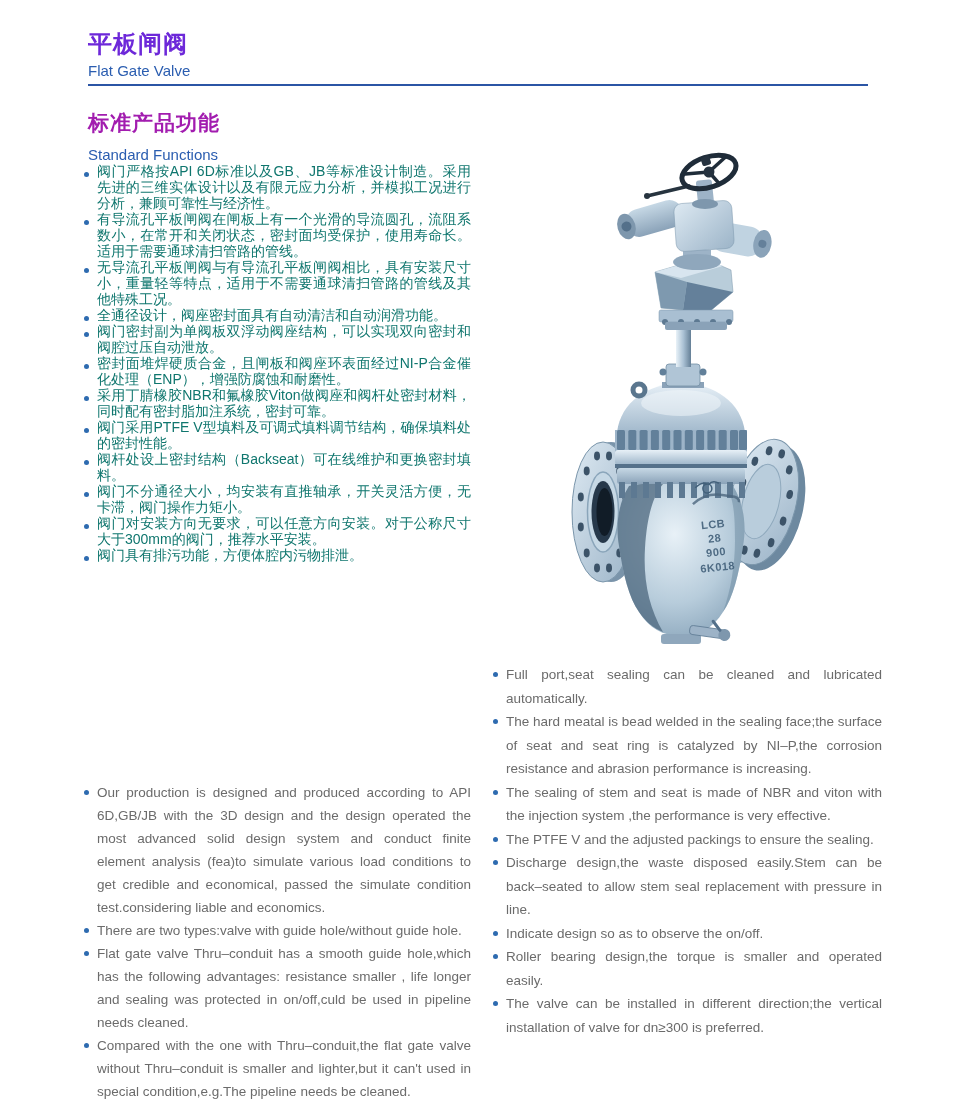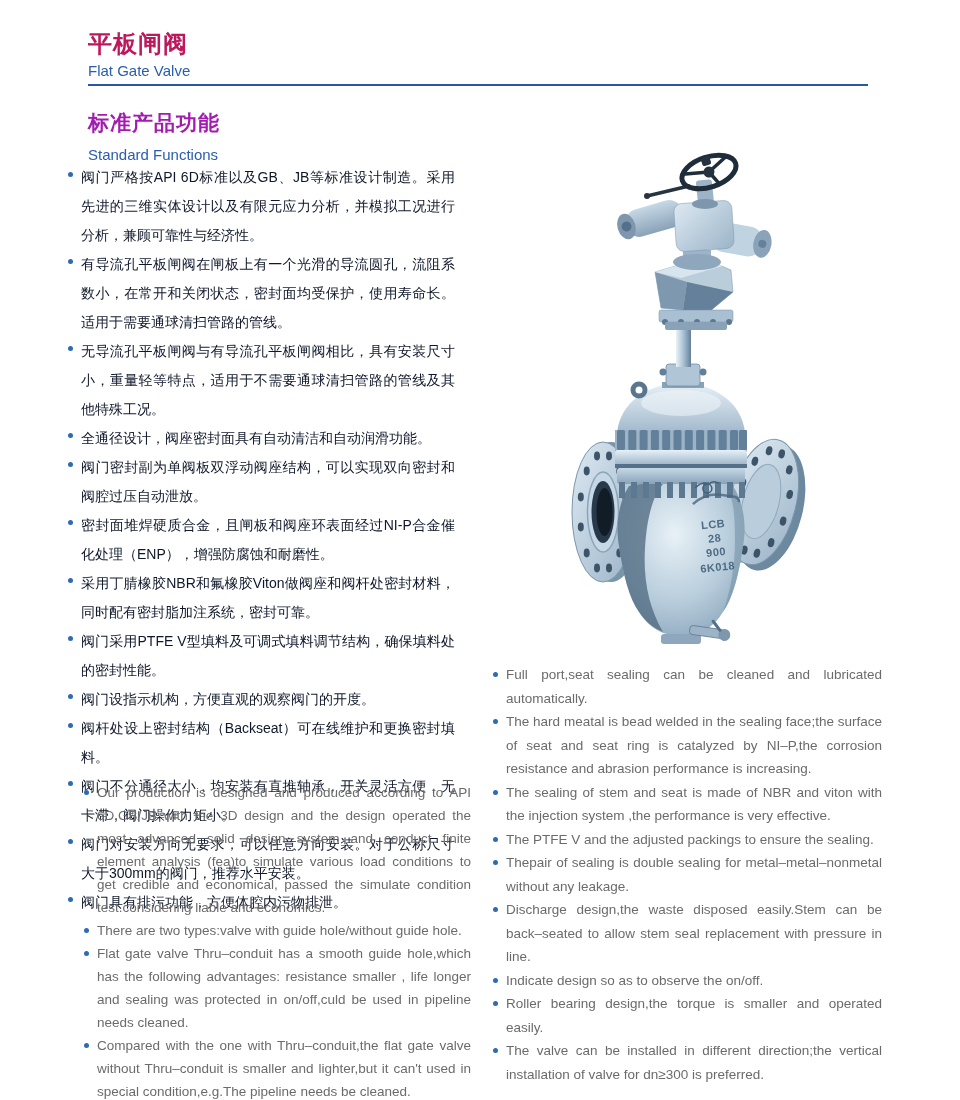--- a/index.html
+++ b/index.html
@@ -1,35 +1,35 @@
 <!DOCTYPE html>
 <html><head>
 <meta charset="utf-8">
 <style>
   html,body{margin:0;padding:0;background:#ffffff;}
   body{width:960px;height:1100px;position:relative;font-family:"Liberation Sans","DejaVu Sans",sans-serif;overflow:hidden;}
   .page{position:absolute;inset:0;background:#fff;}
 
   
   .hdr{position:absolute;left:88px;top:30px;}
-  .hdr h1{margin:0;font-size:24px;line-height:28px;font-weight:bold;color:#be185d;letter-spacing:1px;}
+  .hdr h1{margin:0;font-size:24px;line-height:28px;font-weight:bold;color:#6d28d9;letter-spacing:1px;}
   .hdr .sub{font-size:15px;line-height:18px;color:#2a5db0;margin-top:4px;text-align:center;}
   .rule{position:absolute;left:88px;top:84px;width:780px;height:2px;background:#2b55a5;}
 
   
   .sect{position:absolute;left:88px;top:110px;}
   .sect h2{margin:0;font-size:21px;line-height:25px;font-weight:bold;color:#a21caf;letter-spacing:1px;}
   .sect .sub{font-size:15px;line-height:18px;color:#2a5db0;margin-top:11px;}
 
   
   ul.blist{list-style:none;margin:0;padding:0;position:absolute;text-align:justify;}
   ul.blist li{position:relative;padding-left:14px;}
   ul.blist li::before{content:"";position:absolute;left:1px;top:9px;width:5px;height:5px;border-radius:50%;background:#2e6bb0;}
 
-  .zh-list{left:67px;top:163px;width:388px;font-size:14px;line-height:29px;color:#0f172a;}
+  .zh-list{left:83px;top:163px;width:388px;font-size:14px;line-height:16px;color:#0f766e;}
   .en-left{left:83px;top:781px;width:388px;font-size:13.5px;line-height:23px;color:#6b6b6b;}
   .en-right{left:492px;top:663px;width:390px;font-size:13.5px;line-height:23.5px;color:#6b6b6b;}
 
   
   .valve{position:absolute;left:563px;top:150px;width:250px;height:512px;}
   .valve svg{width:100%;height:100%;display:block;}
   .cast{font-family:"Liberation Sans",sans-serif;font-weight:bold;font-size:11px;fill:#42607a;opacity:.9;letter-spacing:.5px;}
 </style>
 </head>
 <body>
@@ -49,40 +49,38 @@
 
   <ul class="blist zh-list">
     <li>阀门严格按API 6D标准以及GB、JB等标准设计制造。采用先进的三维实体设计以及有限元应力分析，并模拟工况进行分析，兼顾可靠性与经济性。</li>
     <li>有导流孔平板闸阀在闸板上有一个光滑的导流圆孔，流阻系数小，在常开和关闭状态，密封面均受保护，使用寿命长。适用于需要通球清扫管路的管线。</li>
     <li>无导流孔平板闸阀与有导流孔平板闸阀相比，具有安装尺寸小，重量轻等特点，适用于不需要通球清扫管路的管线及其他特殊工况。</li>
     <li>全通径设计，阀座密封面具有自动清洁和自动润滑功能。</li>
     <li>阀门密封副为单阀板双浮动阀座结构，可以实现双向密封和阀腔过压自动泄放。</li>
     <li>密封面堆焊硬质合金，且闸板和阀座环表面经过NI-P合金催化处理（ENP），增强防腐蚀和耐磨性。</li>
     <li>采用丁腈橡胶NBR和氟橡胶Viton做阀座和阀杆处密封材料，同时配有密封脂加注系统，密封可靠。</li>
     <li>阀门采用PTFE V型填料及可调式填料调节结构，确保填料处的密封性能。</li>
-    <li>阀门设指示机构，方便直观的观察阀门的开度。</li>
     <li>阀杆处设上密封结构（Backseat）可在线维护和更换密封填料。</li>
     <li>阀门不分通径大小，均安装有直推轴承，开关灵活方便，无卡滞，阀门操作力矩小。</li>
     <li>阀门对安装方向无要求，可以任意方向安装。对于公称尺寸大于300mm的阀门，推荐水平安装。</li>
     <li>阀门具有排污功能，方便体腔内污物排泄。</li>
   </ul>
 
   <ul class="blist en-left">
     <li>Our production is designed and produced according to API 6D,GB/JB with the 3D design and the design operated the most advanced solid design system and conduct finite element analysis (fea)to simulate various load conditions to get credible and economical, passed the simulate condition test.considering liable and economics.</li>
     <li>There are two types:valve with guide hole/without guide hole.</li>
     <li>Flat gate valve Thru–conduit has a smooth guide hole,which has the following advantages: resistance smaller , life longer and sealing was protected in on/off,culd be used in pipeline needs cleaned.</li>
     <li>Compared with the one with Thru–conduit,the flat gate valve without Thru–conduit is smaller and lighter,but it can't used in special condition,e.g.The pipeline needs be cleaned.</li>
   </ul>
 
   <ul class="blist en-right">
     <li>Full port,seat sealing can be cleaned and lubricated automatically.</li>
     <li>The hard meatal is bead welded in the sealing face;the surface of seat and seat ring is catalyzed by NI–P,the corrosion resistance and abrasion performance is increasing.</li>
     <li>The sealing of stem and seat is made of NBR and viton with the injection system ,the performance is very effective.</li>
     <li>The PTFE V and the adjusted packings to ensure the sealing.</li>
-    <li>Thepair of sealing is double sealing for metal–metal–nonmetal without any leakage.</li>
     <li>Discharge design,the waste disposed easily.Stem can be back–seated to allow stem seal replacement with pressure in line.</li>
     <li>Indicate design so as to observe the on/off.</li>
     <li>Roller bearing design,the torque is smaller and operated easily.</li>
     <li>The valve can be installed in different direction;the vertical installation of valve for dn≥300 is preferred.</li>
 
   </ul>
 
   <div class="valve">
     <svg viewBox="0 0 250 512" xmlns="http://www.w3.org/2000/svg">
       <defs>

